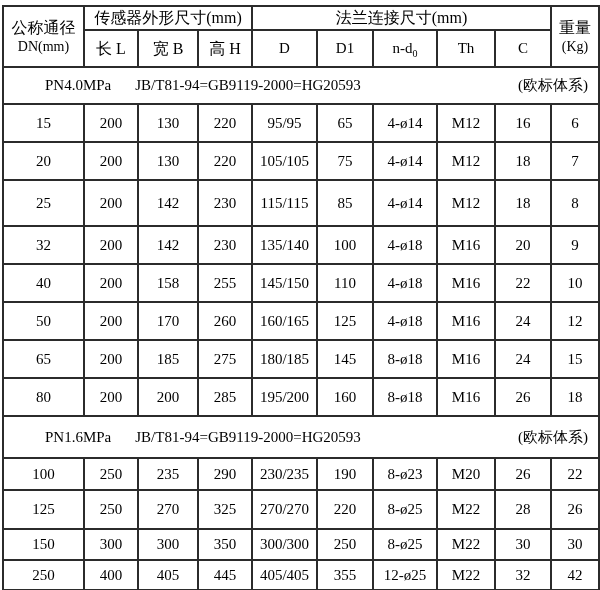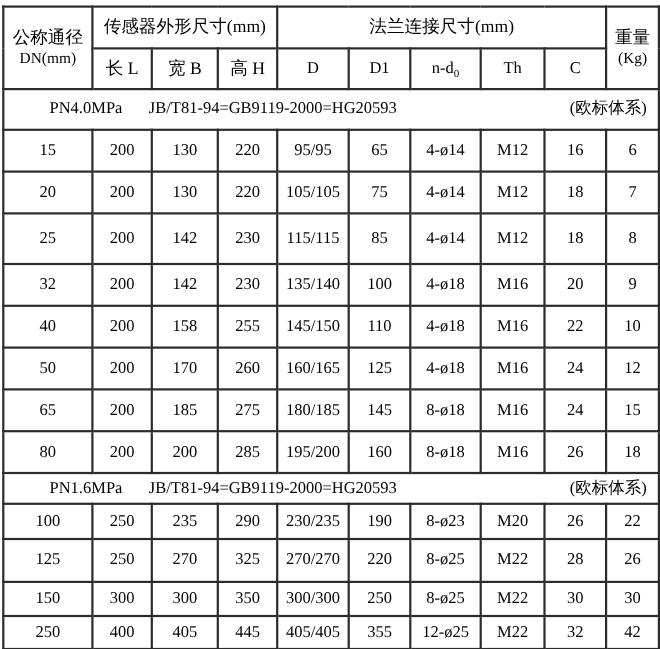--- a/index.html
+++ b/index.html
@@ -75,21 +75,21 @@
     <col style="width:60px">
     <col style="width:54px">
     <col style="width:65px">
     <col style="width:56px">
     <col style="width:64px">
     <col style="width:58px">
     <col style="width:56px">
     <col style="width:48px">
   </colgroup>
   <thead>
-    <tr style="height:38px">
+    <tr style="height:24px">
       <th rowspan="2" class="cn">
         <div>公称通径</div>
         <div class="hdr-line2">DN(mm)</div>
       </th>
       <th colspan="3" class="cn">传感器外形尺寸(mm)</th>
       <th colspan="5" class="cn">法兰连接尺寸(mm)</th>
       <th rowspan="2" class="cn">
         <div>重量</div>
         <div class="hdr-line2">(Kg)</div>
       </th>
@@ -204,21 +204,21 @@
         <td>200</td>
         <td>200</td>
         <td>285</td>
         <td>195/200</td>
         <td>160</td>
         <td>8-ø18</td>
         <td>M16</td>
         <td>26</td>
         <td>18</td>
       </tr>
-      <tr style="height: 28px;">
+      <tr style="height: 42px;">
         <td colspan="10" class="section-cell">
           <div class="section-wrap">
             <span class="pressure">PN1.6MPa</span>
             <span class="standard">JB/T81-94=GB9119-2000=HG20593</span>
             <span class="note">(欧标体系)</span>
           </div>
         </td>
       </tr>
       <tr style="height: 32px;">
         <td>100</td>

